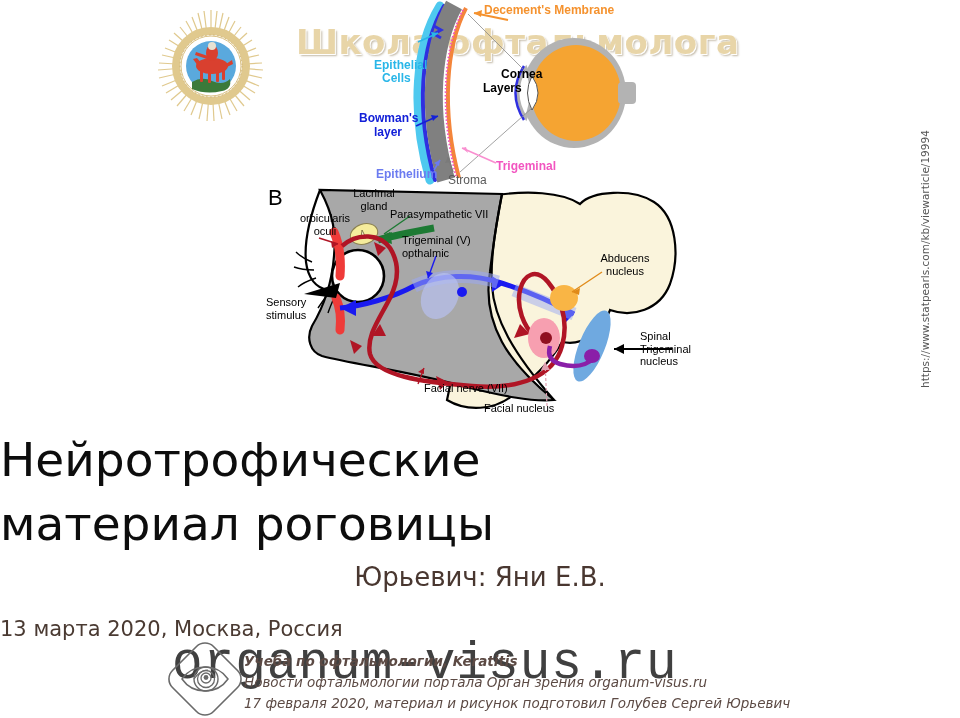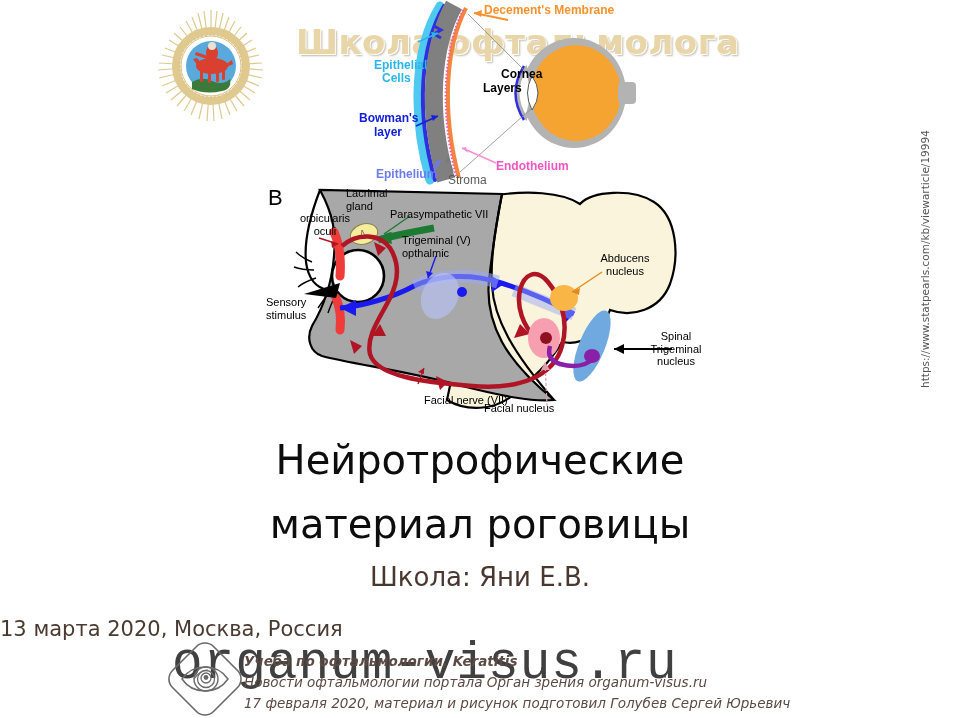--- a/index.html
+++ b/index.html
@@ -77,23 +77,22 @@
     color: #000000;
     white-space: nowrap;
   }
 
   
   #main-title {
     position: absolute;
     left: 0;
     top: 428px;
     width: 960px;
-    text-align: center;
-    font-family: "DejaVu Sans", sans-serif;
-    font-size: 40px;
+    font-family: "DejaVu Sans", sans-serif;
+    font-size: 47px;
     line-height: 64px;
     color: #0d0d0d;
     font-weight: normal;
   }
   #lecturer {
     position: absolute;
     left: 0;
     top: 562px;
     width: 960px;
     text-align: center;
@@ -304,21 +303,21 @@
 
     <span class="cd-label" style="left:128px; top:4px;  color:#f5922e;">Decement's Membrane</span>
     <span class="cd-label" style="left:18px;  top:59px; color:#29b6e8;">Epithelial</span>
     <span class="cd-label" style="left:26px;  top:72px; color:#29b6e8;">Cells</span>
     <span class="cd-label" style="left:145px; top:68px; color:#000000;">Cornea</span>
     <span class="cd-label" style="left:127px; top:82px; color:#000000;">Layers</span>
     <span class="cd-label" style="left:3px;   top:112px; color:#1320d8;">Bowman's</span>
     <span class="cd-label" style="left:18px;  top:126px; color:#1320d8;">layer</span>
     <span class="cd-label" style="left:20px;  top:168px; color:#6b7bf0;">Epithelium</span>
     <span class="cd-label" style="left:92px;  top:174px; color:#5a5a5a; font-weight:normal;">Stroma</span>
-    <span class="cd-label" style="left:140px; top:160px; color:#f255c0;">Endothelium</span>
+    <span class="cd-label" style="left:140px; top:160px; color:#f255c0;">Trigeminal</span>
   </div>
 
   <div id="neuro-diagram">
     <svg viewBox="0 0 450 232" width="450" height="232">
 
       <path d="M228 10 C265 4 300 6 318 18 C330 5 370 2 392 16 C415 31 418 70 408 98
                C398 124 370 132 348 124 C340 148 320 160 300 156 C286 180 266 196 250 210
                C232 224 205 226 185 214 L228 10 Z" fill="#faf4dc" stroke="#000000" stroke-width="2.2"></path>
 
       <path d="M58 4 C72 30 74 48 72 70 C70 96 62 120 50 140 C44 152 48 166 60 170
@@ -387,36 +386,36 @@
       <line x1="410" y1="163" x2="352" y2="163" stroke="#000000" stroke-width="1.8"></line>
       <polygon points="352,163 362,158 362,168" fill="#000000"></polygon>
       <line x1="156" y1="198" x2="162" y2="182" stroke="#b01525" stroke-width="1.4"></line>
       <polygon points="162,182 156,186 162,188" fill="#b01525"></polygon>
       <line x1="285" y1="220" x2="283" y2="176" stroke="#e0a0b0" stroke-width="1.2" stroke-dasharray="3 2"></line>
       <polygon points="283,176 279,184 288,184" fill="#e0a0b0"></polygon>
     </svg>
 
     <span class="nd-label" style="left:6px; top:6px; font-size:22px; font-weight:normal;">B</span>
     <span class="nd-label" style="left:28px; top:26px; text-align:center; width:70px; white-space:normal;">orbicularis oculi</span>
-    <span class="nd-label" style="left:84px; top:1px; width:56px; white-space:normal;">Lacrimal gland</span>
+    <span class="nd-label" style="left:84px; top:1px; text-align:center; width:56px; white-space:normal;">Lacrimal gland</span>
     <span class="nd-label" style="left:128px; top:22px;">Parasympathetic VII</span>
     <span class="nd-label" style="left:140px; top:48px; width:76px; white-space:normal;">Trigeminal (V) opthalmic</span>
     <span class="nd-label" style="left:328px; top:66px; width:70px; white-space:normal; text-align:center;">Abducens nucleus</span>
     <span class="nd-label" style="left:4px; top:110px; width:66px; white-space:normal;">Sensory stimulus</span>
-    <span class="nd-label" style="left:378px; top:144px; width:72px; white-space:normal; text-align:center;">Spinal Trigeminal nucleus</span>
-    <span class="nd-label" style="left:118px; top:208px;padding-left:44px;">Facial nerve (VII)</span>
+    <span class="nd-label" style="left:378px; top:144px; width:72px; white-space:normal; ">Spinal Trigeminal nucleus</span>
+    <span class="nd-label" style="left:118px; top:196px;padding-left:44px;">Facial nerve (VII)</span>
     <span class="nd-label" style="left:222px; top:216px;">Facial nucleus</span>
   </div>
 
   <div id="main-title">
     <div>Нейротрофические</div>
     <div>материал роговицы</div>
   </div>
 
-  <div id="lecturer">Школа: Яни Е.В.</div>
+  <div id="lecturer">Юрьевич: Яни Е.В.</div>
   <div id="event-line">13 марта 2020, Москва, Россия</div>
 
   <div id="watermark">organum-visus.ru</div>
 
   <div id="eye-logo">
     <svg viewBox="0 0 78 77" width="78" height="77">
       <rect x="10" y="9" width="58" height="58" rx="12" ry="12" transform="rotate(45 39 38)" fill="none" stroke="#6a6a6a" stroke-width="1.6"></rect>
 
       <path d="M16 38 C27 22 51 22 62 38 C51 54 27 54 16 38 Z" fill="none" stroke="#6a6a6a" stroke-width="1.5"></path>
 

